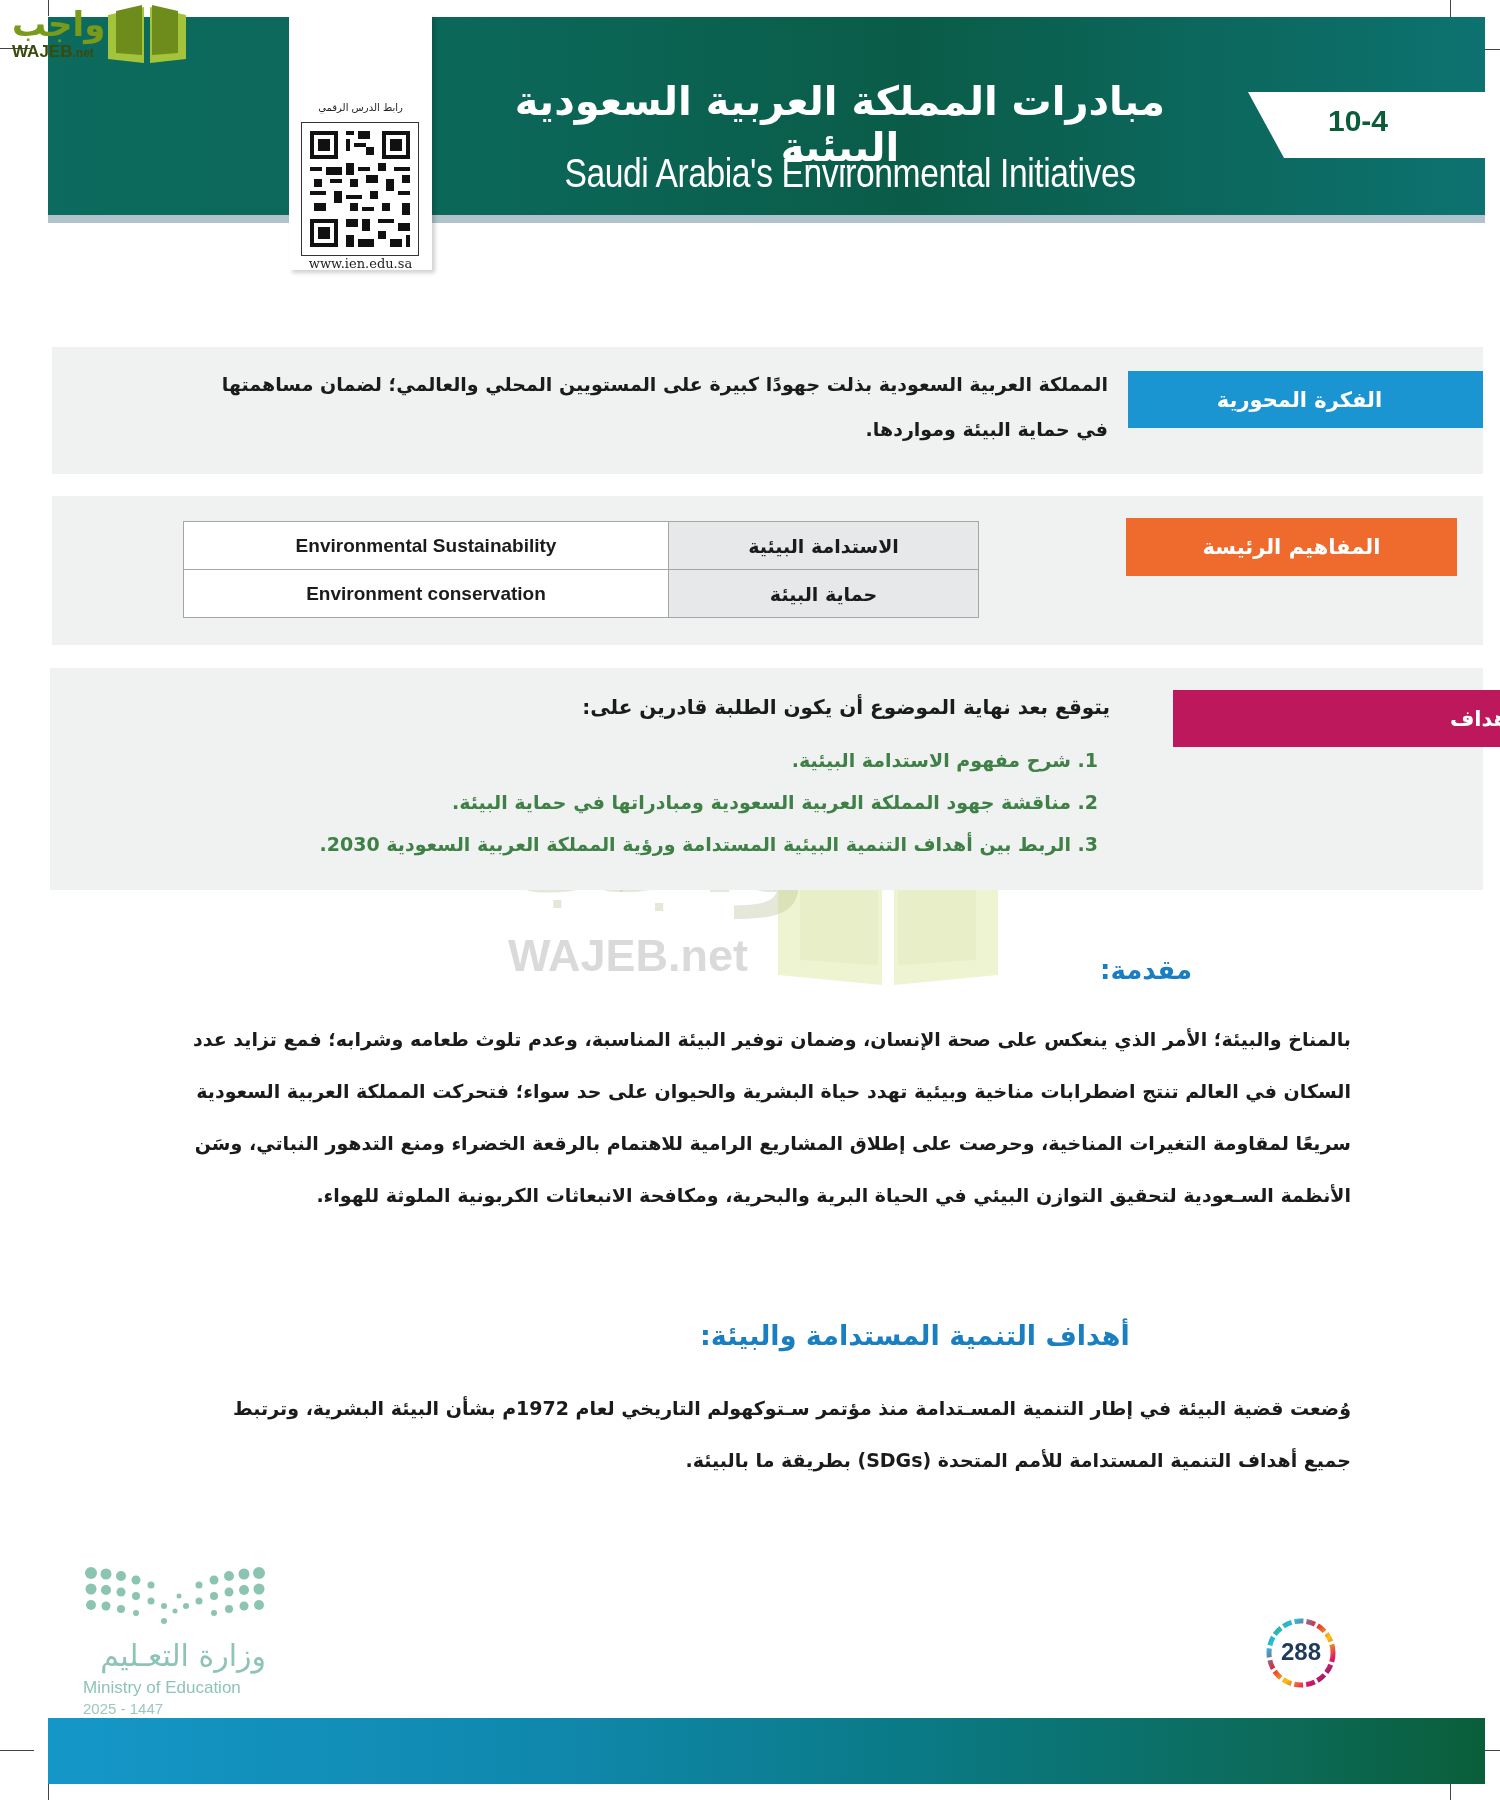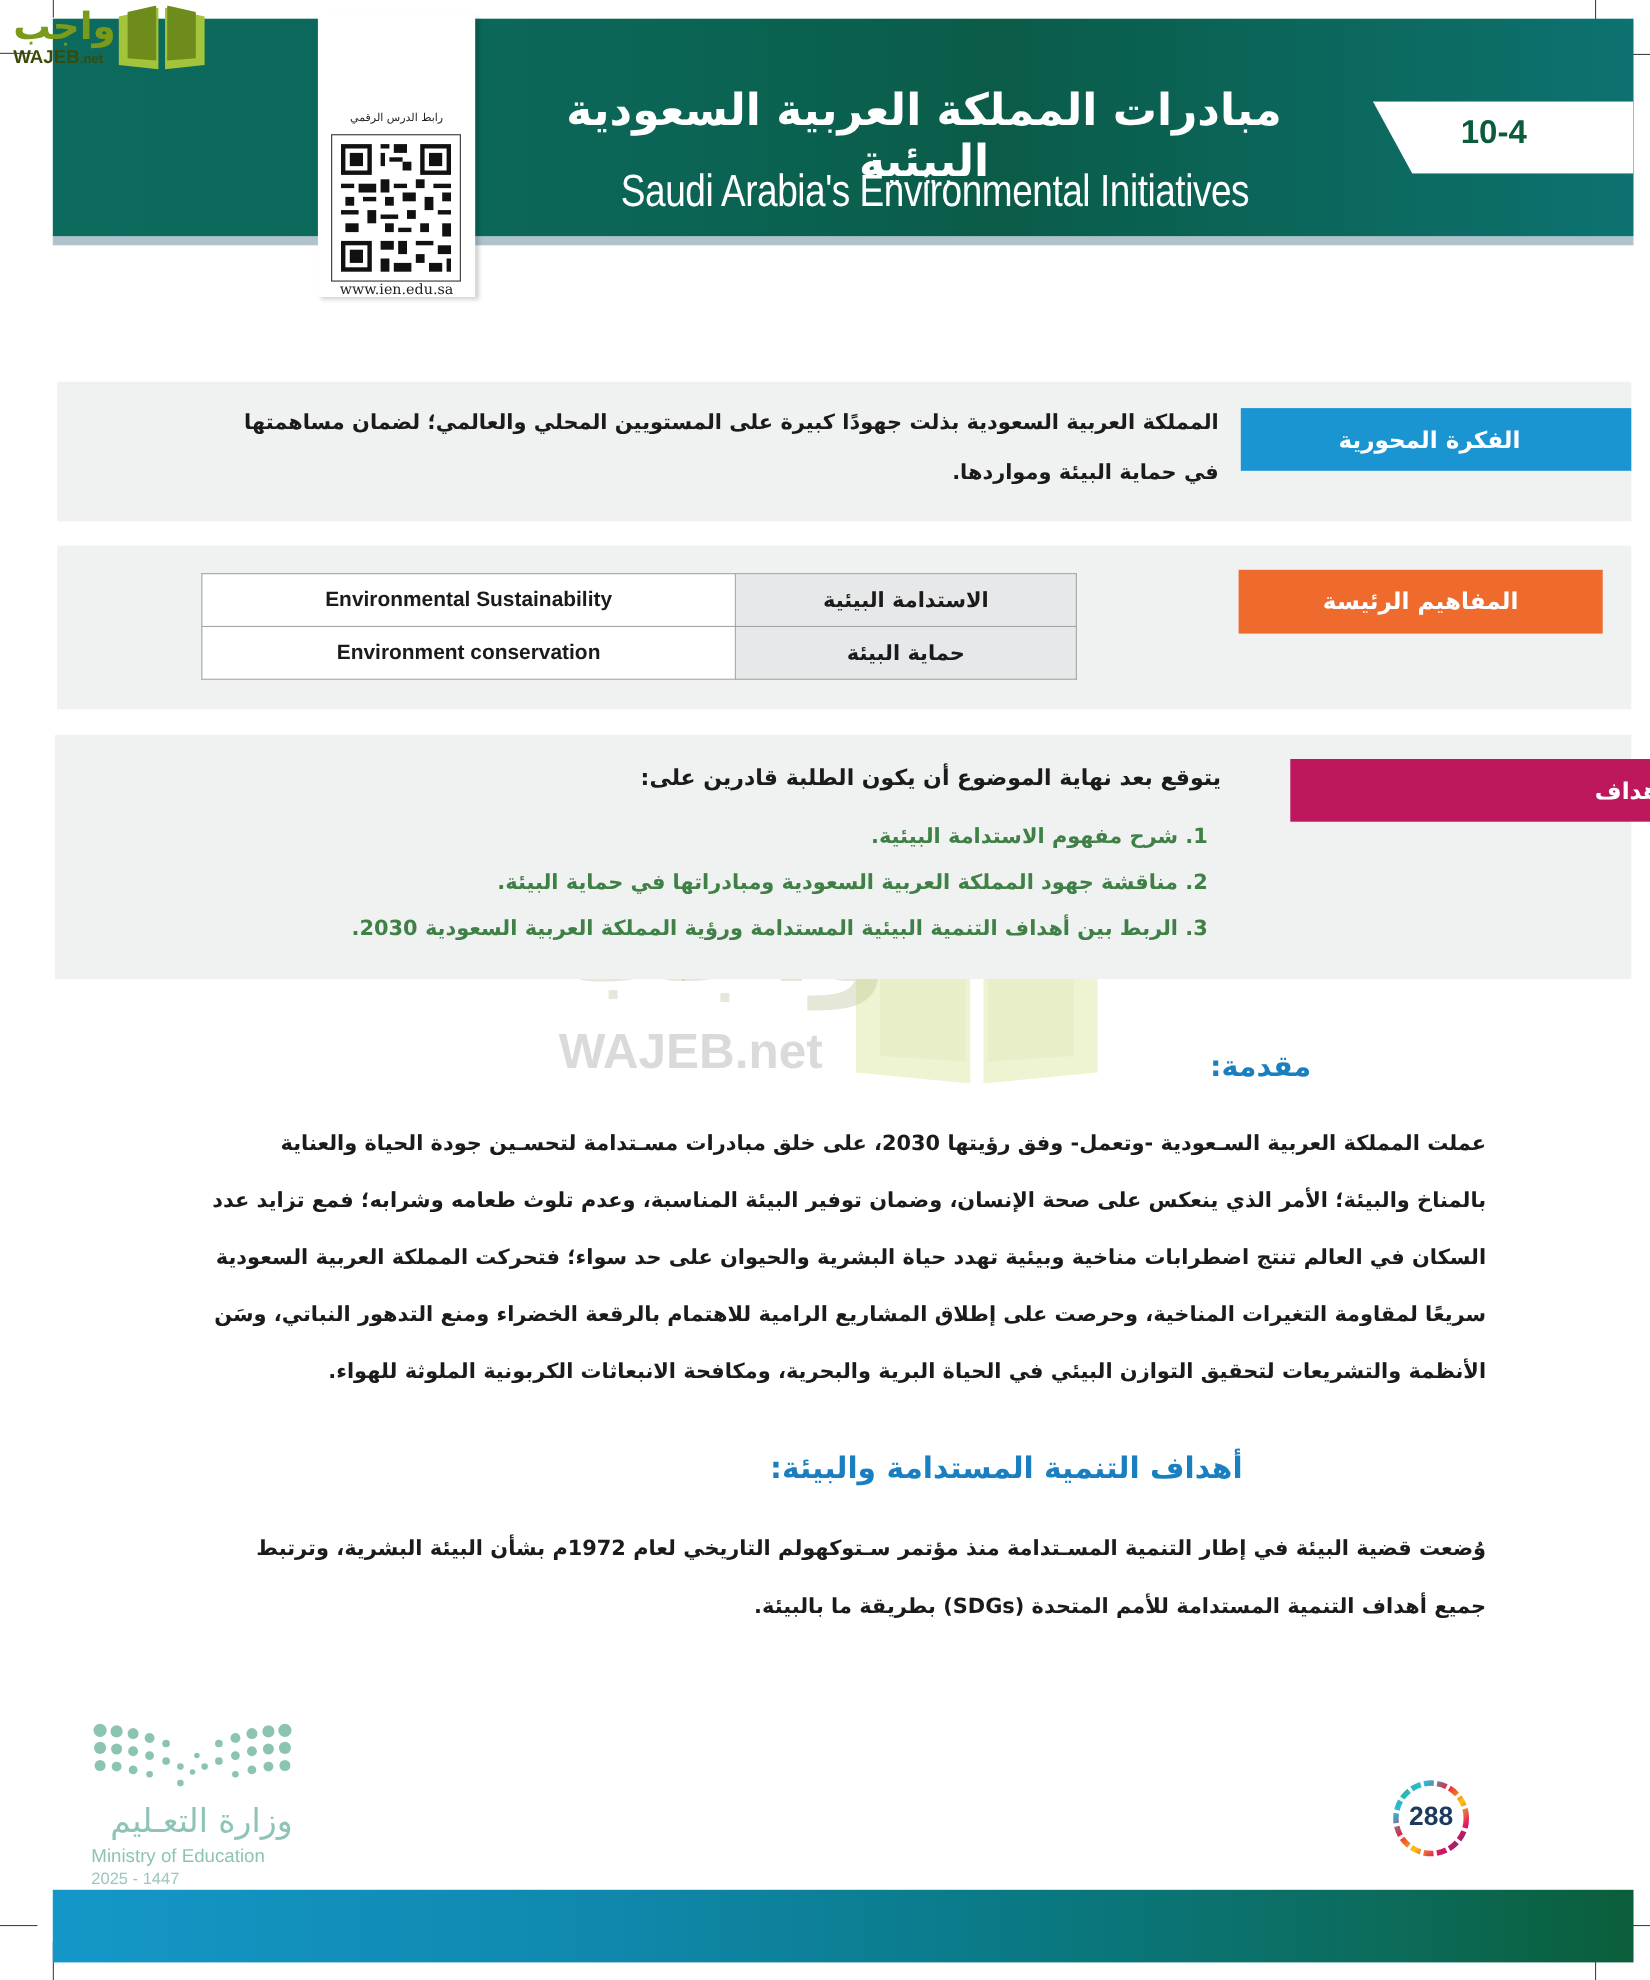--- a/index.html
+++ b/index.html
@@ -209,25 +209,24 @@
 <div class="abs label-tag label-green" style="left:1125px;top:690px;width:358px;height:57px;padding-right:0;justify-content:flex-start;padding-left:0;">
   <span style="margin-left:20px;">الأهداف</span>
 </div>
 <div class="abs body-ar" style="left:500px;top:695px;width:610px;font-size:20px;">يتوقع بعد نهاية الموضوع أن يكون الطلبة قادرين على:</div>
 <div class="obj-item" style="top:749px;right:402px;">1. شرح مفهوم الاستدامة البيئية.</div>
 <div class="obj-item" style="top:791px;right:402px;">2. مناقشة جهود المملكة العربية السعودية ومبادراتها في حماية البيئة.</div>
 <div class="obj-item" style="top:833px;right:402px;">3. الربط بين أهداف التنمية البيئية المستدامة ورؤية المملكة العربية السعودية 2030.</div>
 
 <div class="abs heading-blue" style="left:1100px;top:955px;width:250px;font-size:26px;">مقدمة:</div>
 <div class="para" style="top:1013px;">
-  <div>عملت المملكة العربية السـعودية -وتعمل- وفق رؤيتها 2030، على خلق مبادرات مسـتدامة لتحسـين جودة الحياة والعناية</div>
   <div>بالمناخ والبيئة؛ الأمر الذي ينعكس على صحة الإنسان، وضمان توفير البيئة المناسبة، وعدم تلوث طعامه وشرابه؛ فمع تزايد عدد</div>
   <div>السكان في العالم تنتج اضطرابات مناخية وبيئية تهدد حياة البشرية والحيوان على حد سواء؛ فتحركت المملكة العربية السعودية</div>
   <div>سريعًا لمقاومة التغيرات المناخية، وحرصت على إطلاق المشاريع الرامية للاهتمام بالرقعة الخضراء ومنع التدهور النباتي، وسَن</div>
-  <div>الأنظمة والتشريعات لتحقيق التوازن البيئي في الحياة البرية والبحرية، ومكافحة الانبعاثات الكربونية الملوثة للهواء.</div>
+  <div>الأنظمة السـعودية لتحقيق التوازن البيئي في الحياة البرية والبحرية، ومكافحة الانبعاثات الكربونية الملوثة للهواء.</div>
 </div>
 
 <div class="abs heading-blue" style="left:700px;top:1320px;width:651px;font-size:27px;">أهداف التنمية المستدامة والبيئة:</div>
 <div class="para" style="top:1382px;">
   <div>وُضعت قضية البيئة في إطار التنمية المسـتدامة منذ مؤتمر سـتوكهولم التاريخي لعام 1972م بشأن البيئة البشرية، وترتبط</div>
   <div>جميع أهداف التنمية المستدامة للأمم المتحدة (SDGs) بطريقة ما بالبيئة.</div>
 </div>
 
 <svg class="abs moe-dots" viewBox="0 0 182 64" xmlns="http://www.w3.org/2000/svg">
   <g fill="#8cc4b4">

